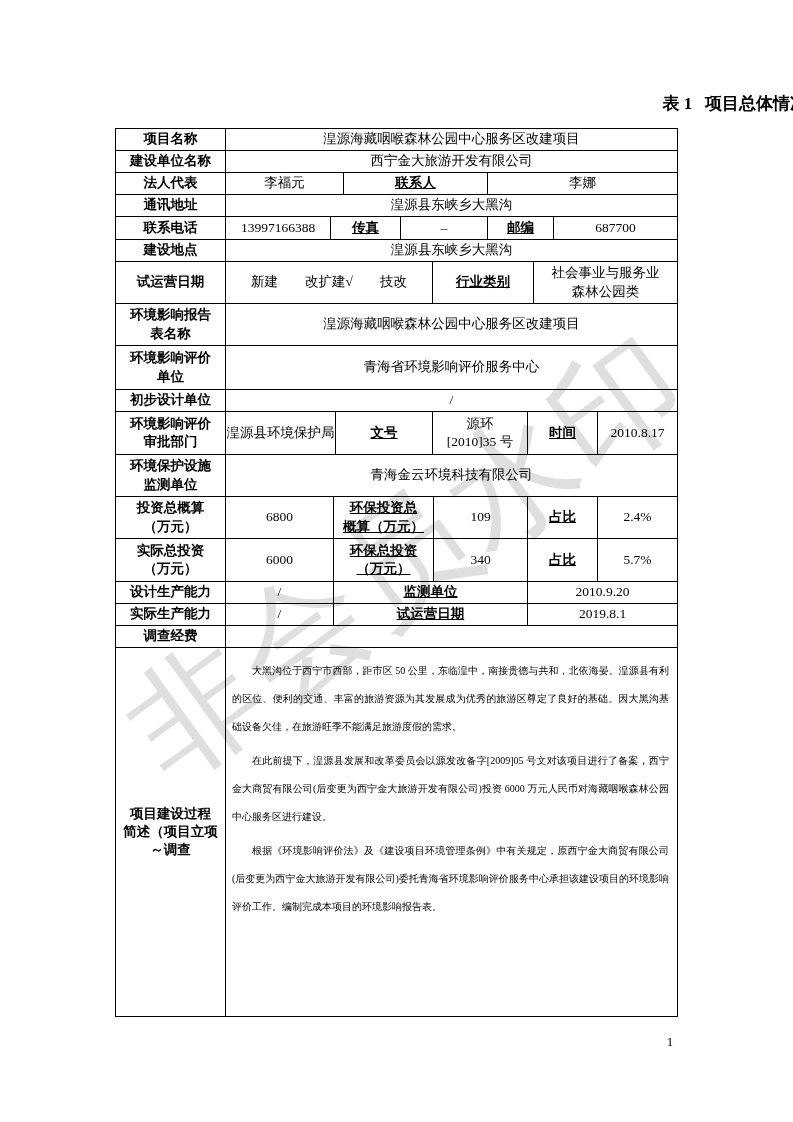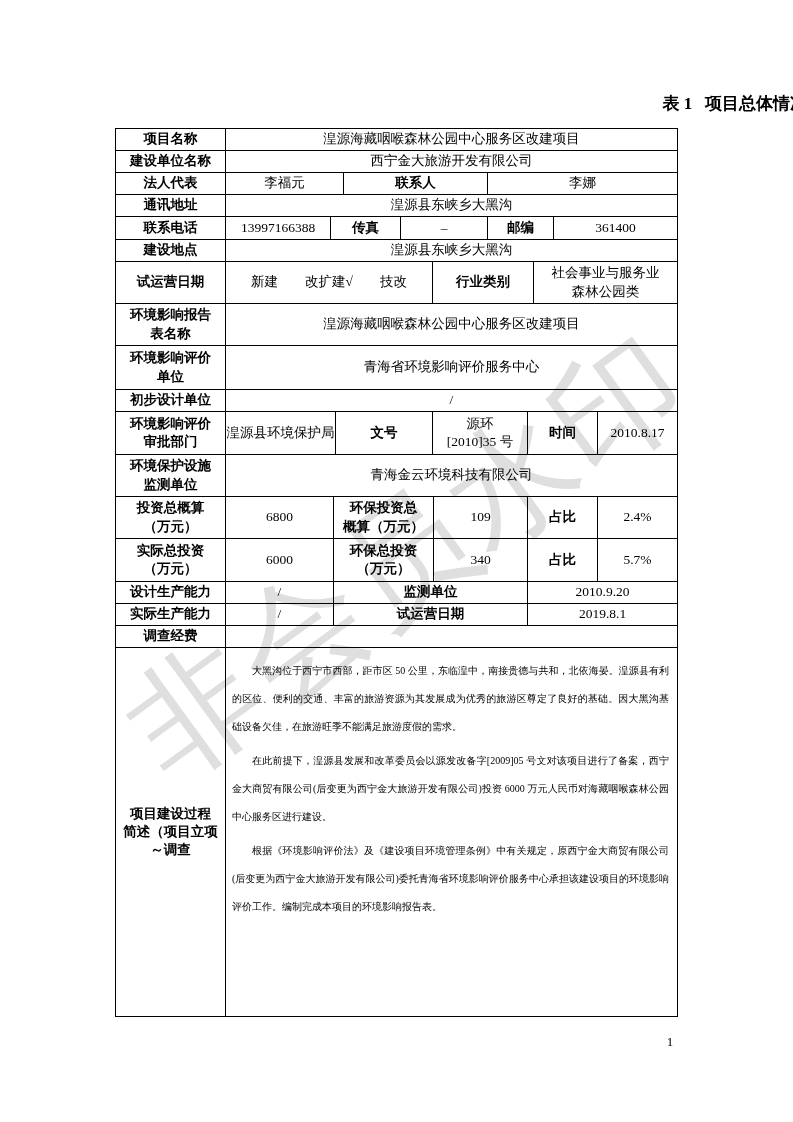--- a/index.html
+++ b/index.html
@@ -12,21 +12,21 @@
   .title{position:absolute;top:92px;left:14px;width:100%;text-align:right;z-index:1;
          font-size:17px;font-weight:bold;white-space:pre;margin:0;}
   .tbl{position:absolute;left:115px;top:128px;width:563px;z-index:1;
        border:1px solid #000;box-sizing:border-box;font-size:13.5px;}
   .tr{display:flex;border-bottom:1px solid #000;box-sizing:border-box;}
   .tr:last-child{border-bottom:none;}
   .td{border-right:1px solid #000;box-sizing:border-box;
       display:flex;align-items:center;justify-content:center;
       text-align:center;white-space:pre-line;line-height:1.35;overflow:hidden;}
   .td:last-child{border-right:none;}
-  .b{font-weight:bold;}
+  .b{font-weight:bold;text-decoration:underline;}
   .lbl{width:110px;flex:none;font-weight:bold;}
   .grow{flex:1;}
   .para-cell{display:block;text-align:justify;padding:9px 8px 0 6px;
              font-size:10px;line-height:28px;white-space:normal;}
   .para-cell p{margin:0 0 6px 0;text-indent:2em;}
   .footer{position:absolute;left:660px;top:1034px;width:20px;text-align:center;
           font-size:13px;z-index:1;}
 </style>
 </head>
 <body>
@@ -60,21 +60,21 @@
       <div class="td lbl">通讯地址</div>
       <div class="td grow">湟源县东峡乡大黑沟</div>
     </div>
 
     <div class="tr" style="height:23px">
       <div class="td lbl">联系电话</div>
       <div class="td" style="width:105px">13997166388</div>
       <div class="td b" style="width:70px">传真</div>
       <div class="td" style="width:87px">–</div>
       <div class="td b" style="width:66px">邮编</div>
-      <div class="td grow">361400</div>
+      <div class="td grow">687700</div>
     </div>
 
     <div class="tr" style="height:22px">
       <div class="td lbl">建设地点</div>
       <div class="td grow">湟源县东峡乡大黑沟</div>
     </div>
 
     <div class="tr" style="height:42px">
       <div class="td lbl">试运营日期</div>
       <div class="td" style="width:207px">新建　　改扩建√　　技改</div>

